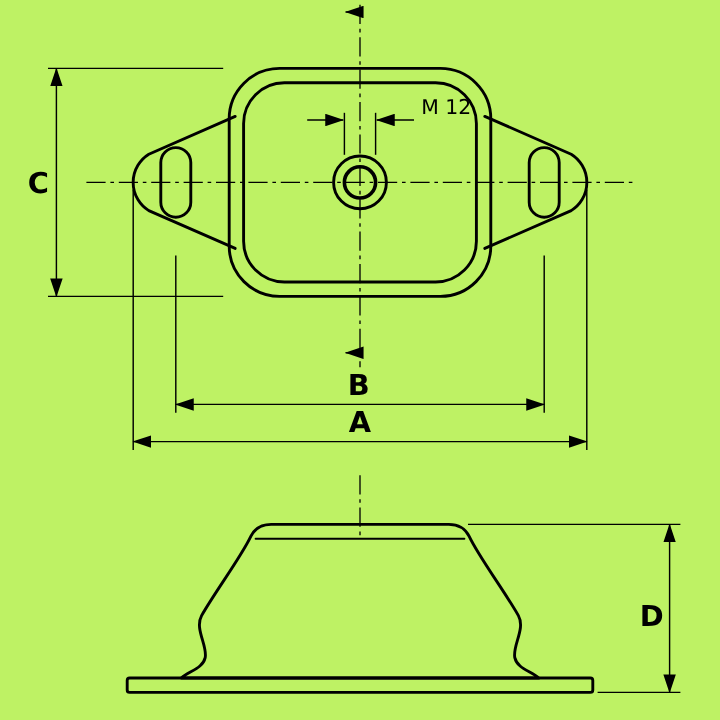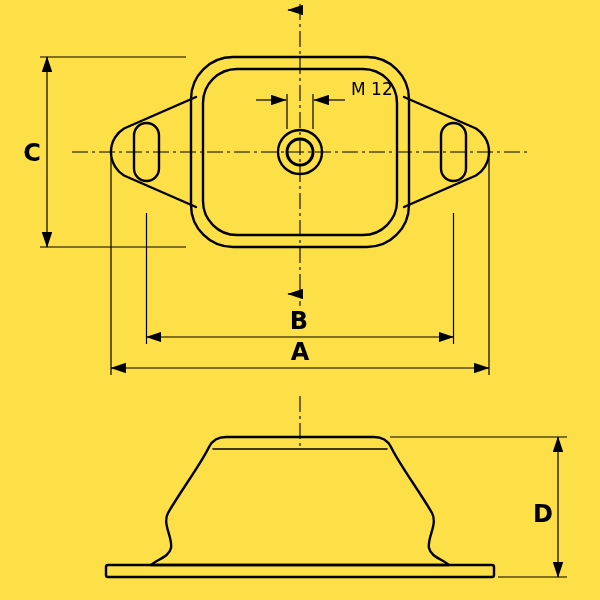--- a/index.html
+++ b/index.html
@@ -4,21 +4,21 @@
 <style>
   html, body {
     margin: 0;
     padding: 0;
     background: #ffffff;
   }
   .canvas {
     position: relative;
     width: 600px;
     height: 600px;
-    background: #fde047;
+    background: #bef264;
     overflow: hidden;
   }
   svg { display: block; }
   .outline {
     fill: none;
     stroke: #000000;
     stroke-width: 2.4;
     stroke-linejoin: round;
     stroke-linecap: round;
   }

